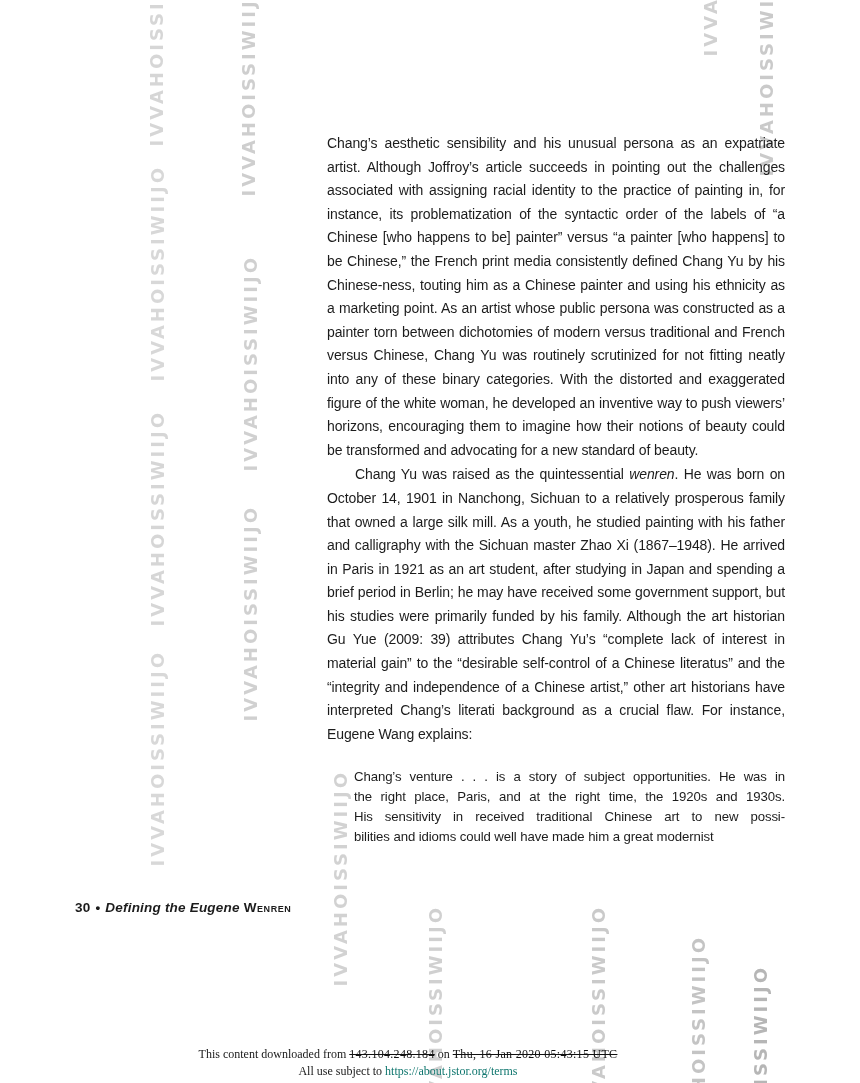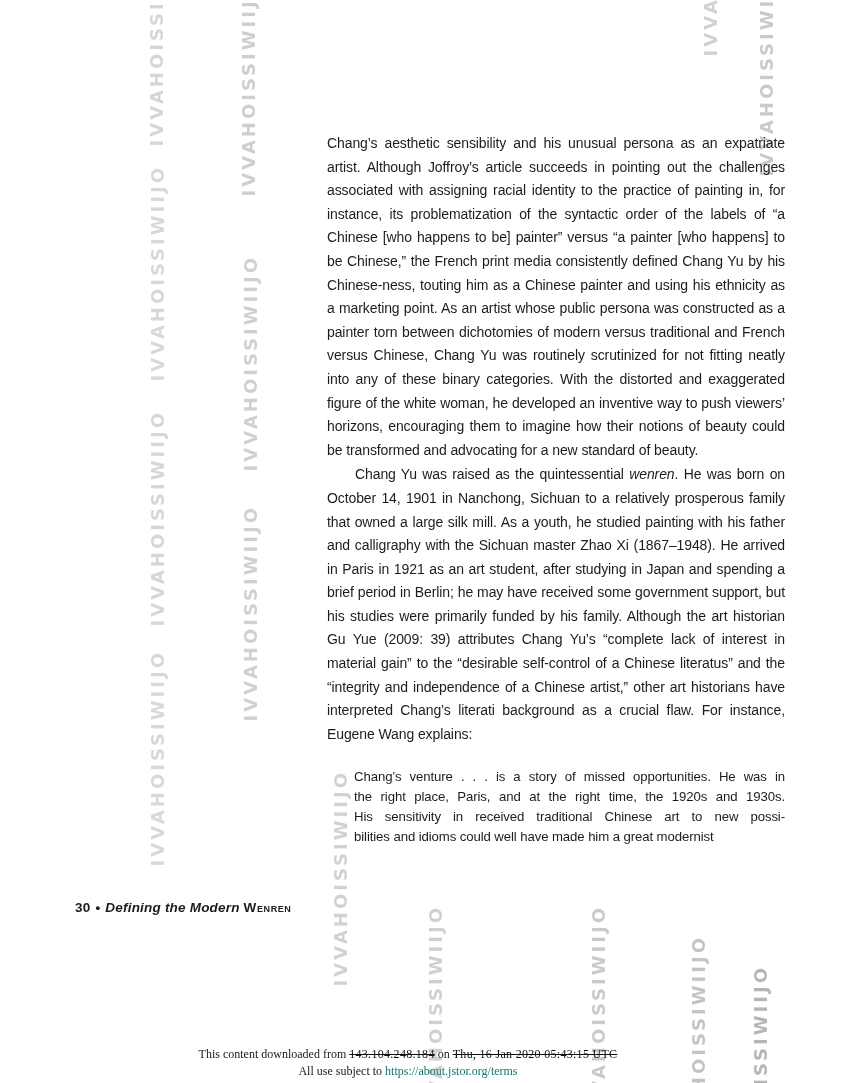--- a/index.html
+++ b/index.html
@@ -107,29 +107,29 @@
     <span class="wm" style="left:588px; top:905px;  opacity:.52">IVVAHOISSIWIIJO</span>
     <span class="wm" style="left:688px; top:935px;  opacity:.58">IVVAHOISSIWIIJO</span>
     <span class="wm" style="left:750px; top:965px;  opacity:.72">IVVAHOISSIWIIJO</span>
   </div>
 
   <div class="text-col">
     <p>Chang’s aesthetic sensibility and his unusual persona as an expatriate artist. Although Joffroy’s article succeeds in pointing out the challenges associated with assigning racial identity to the practice of painting in, for instance, its problematization of the syntactic order of the labels of “a Chinese [who happens to be] painter” versus “a painter [who happens] to be Chinese,” the French print media consistently defined Chang Yu by his Chinese-ness, touting him as a Chinese painter and using his ethnicity as a marketing point. As an artist whose public persona was constructed as a painter torn between dichotomies of modern versus traditional and French versus Chinese, Chang Yu was routinely scrutinized for not fitting neatly into any of these binary categories. With the distorted and exaggerated figure of the white woman, he developed an inventive way to push viewers’ horizons, encouraging them to imagine how their notions of beauty could be transformed and advocating for a new standard of beauty.</p>
     <p class="para-indent"><span>Chang Yu was raised as the quintessential </span><span class="italic-term">wenren</span><span>. He was born on October 14, 1901 in Nanchong, Sichuan to a relatively prosperous family that owned a large silk mill. As a youth, he studied painting with his father and calligraphy with the Sichuan master Zhao Xi (1867–1948). He arrived in Paris in 1921 as an art student, after studying in Japan and spending a brief period in Berlin; he may have received some government support, but his studies were primarily funded by his family. Although the art historian Gu Yue (2009: 39) attributes Chang Yu’s “complete lack of interest in material gain” to the “desirable self-control of a Chinese literatus” and the “integrity and independence of a Chinese artist,” other art historians have interpreted Chang’s literati background as a crucial flaw. For instance, Eugene Wang explains:</span></p>
 
     <div class="quote">
-        <div class="quote-line">Chang’s venture . . . is a story of missed opportunities. He was in</div>
+        <div class="quote-line">Chang’s venture . . . is a story of subject opportunities. He was in</div>
         <div class="quote-line">the right place, Paris, and at the right time, the 1920s and 1930s.</div>
         <div class="quote-line">His sensitivity in received traditional Chinese art to new possi-</div>
         <div class="quote-line">bilities and idioms could well have made him a great modernist</div>
       </div>
   </div>
 
   <div class="running-footer">
-    <span>30</span><span class="bullet">•</span><span class="title-italic">Defining the Modern</span>&nbsp;<span class="title-caps">Wenren</span>
+    <span>30</span><span class="bullet">•</span><span class="title-italic">Defining the Eugene</span>&nbsp;<span class="title-caps">Wenren</span>
   </div>
 
   <div class="notice">
     <div><span>This content downloaded from </span><span class="redacted">143.104.248.184</span><span> on </span><span class="redacted">Thu, 16 Jan 2020 05:43:15 UTC</span></div>
     <div><span>All use subject to </span><a class="terms-link">https://about.jstor.org/terms</a></div>
   </div>
 
 </div>
 
 </body></html>

